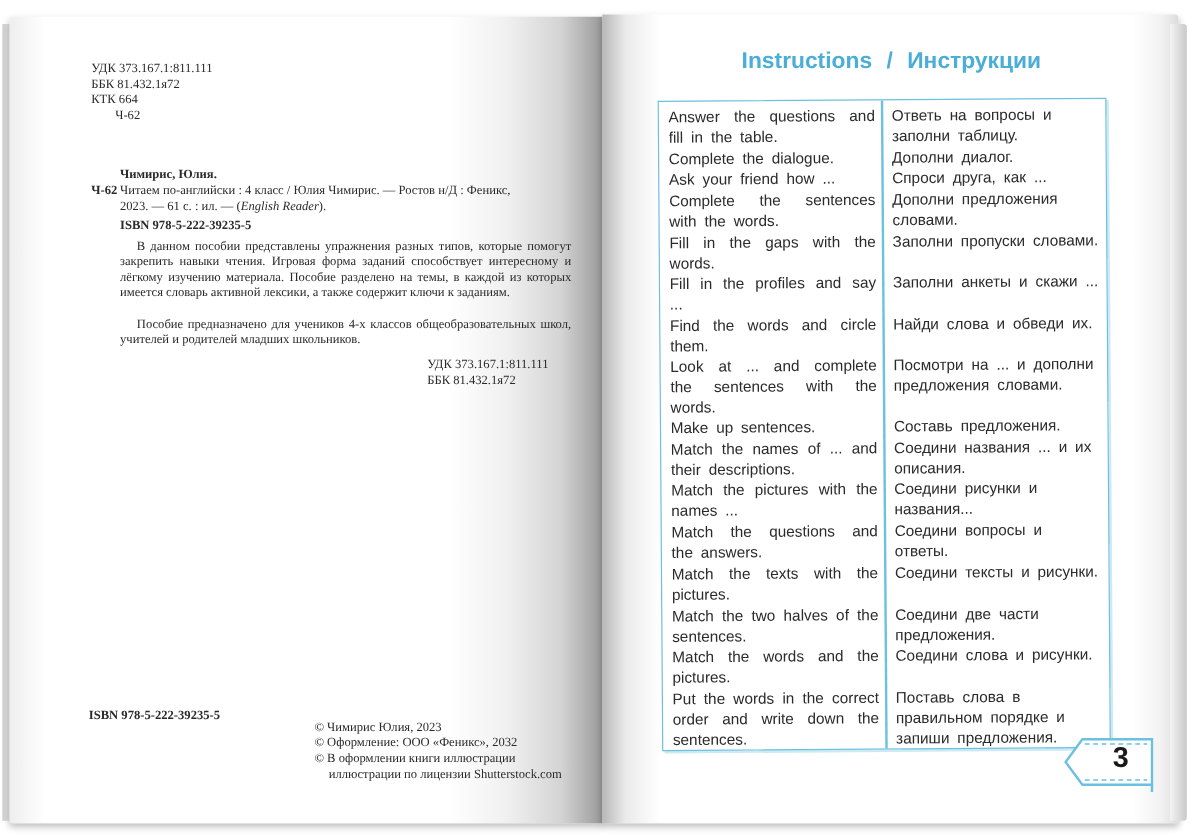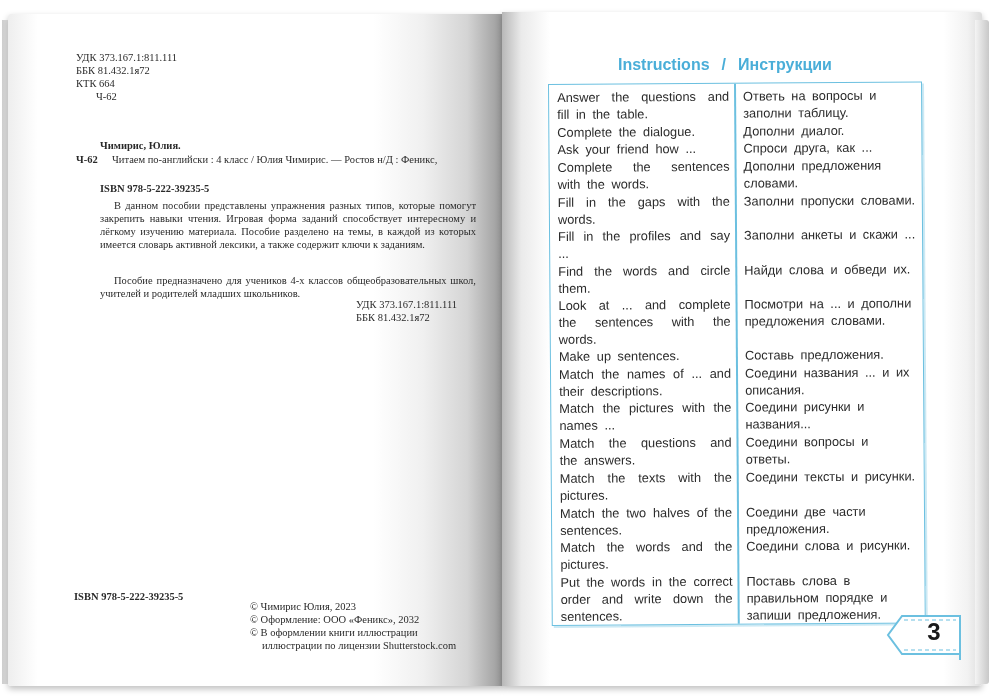--- a/index.html
+++ b/index.html
@@ -34,22 +34,22 @@
       border-radius: 0 3px 3px 0;
     }
 
     .serif { font-family: "Liberation Serif", serif; color: #2a2a2a; }
     .lp-text { position: absolute; font-size: 10.5px; line-height: 13px; }
     .bold { font-weight: bold; }
     .ital { font-style: italic; }
 
     
     .title {
-      position: absolute; left: 618px; top: 56px; width: 260px;
-      font-size: 16px; font-weight: bold; color: #4aaed8; white-space: nowrap;
+      position: absolute; left: 618px; top: 41px; width: 260px;
+      font-size: 19px; font-weight: bold; color: #4aaed8; white-space: nowrap;
     }
     .title .slash { margin: 0 12px; color: #4aaed8; }
 
     .instr-table {
       position: absolute; left: 548px; top: 84px; width: 372px; height: 540px;
       border: 1.5px solid #6cc0e0;
       transform: rotate(-0.4deg);
       transform-origin: left top;
       box-shadow: 2px 2px 0 rgba(108,192,224,0.35);
     }
@@ -83,33 +83,36 @@
 
   <div class="lp-text serif" style="left:76px; top:51px;">
     <div>УДК 373.167.1:811.111</div>
     <div>ББК 81.432.1я72</div>
     <div>КТК 664</div>
   </div>
   <div class="lp-text serif" style="left:96px; top:90px;">Ч-62</div>
 
   <div class="lp-text serif bold" style="left:100px; top:139px;">Чимирис, Юлия.</div>
   <div class="lp-text serif bold" style="left:76px; top:153px;">Ч-62</div>
-  <div class="lp-text serif" style="left:100px; top:153px; width:380px;margin-left:12px;">Читаем по-английски : 4 класс / Юлия Чимирис. — Ростов н/Д : Феникс,</div>
+  <div class="lp-text serif" style="left:100px; top:153px; width:380px;">Читаем по-английски : 4 класс / Юлия Чимирис. — Ростов н/Д : Феникс,</div>
+  <div class="lp-text serif" style="left:100px; top:166px; width:380px;">
+    <span>2023. — 61 с. : ил. — (</span><span class="ital">English Reader</span><span>).</span>
+  </div>
   <div class="lp-text serif bold" style="left:100px; top:182px;">ISBN 978-5-222-39235-5</div>
 
   <div class="lp-text serif" style="left:100px; top:199px; width:376px; text-align:justify; text-indent:14px;">В данном пособии представлены упражнения разных типов, которые помогут закрепить навыки чтения. Игровая форма заданий способствует интересному и лёгкому изучению материала. Пособие разделено на темы, в каждой из которых имеется словарь активной лексики, а также содержит ключи к заданиям.</div>
-  <div class="lp-text serif" style="left:100px; top:274px; width:376px; text-align:justify; text-indent:14px;">Пособие предназначено для учеников 4-х классов общеобразовательных школ, учителей и родителей младших школьников.</div>
+  <div class="lp-text serif" style="left:100px; top:264px; width:376px; text-align:justify; text-indent:14px;">Пособие предназначено для учеников 4-х классов общеобразовательных школ, учителей и родителей младших школьников.</div>
 
   <div class="lp-text serif" style="left:356px; top:298px;">
     <div>УДК 373.167.1:811.111</div>
     <div>ББК 81.432.1я72</div>
   </div>
 
   <div class="lp-text serif bold" style="left:74px; top:590px;">ISBN 978-5-222-39235-5</div>
-  <div class="lp-text serif" style="left:250px; top:600px;">
+  <div class="lp-text serif" style="left:262px; top:600px;">
     <div>© Чимирис Юлия, 2023</div>
     <div>© Оформление: ООО «Феникс», 2032</div>
     <div>© В оформлении книги иллюстрации</div>
     <div style="padding-left:12px;text-align:right;">иллюстрации по лицензии Shutterstock.com</div>
   </div>
 
   <div class="title">
     <span>Instructions</span><span class="slash">/</span><span>Инструкции</span>
   </div>
 

